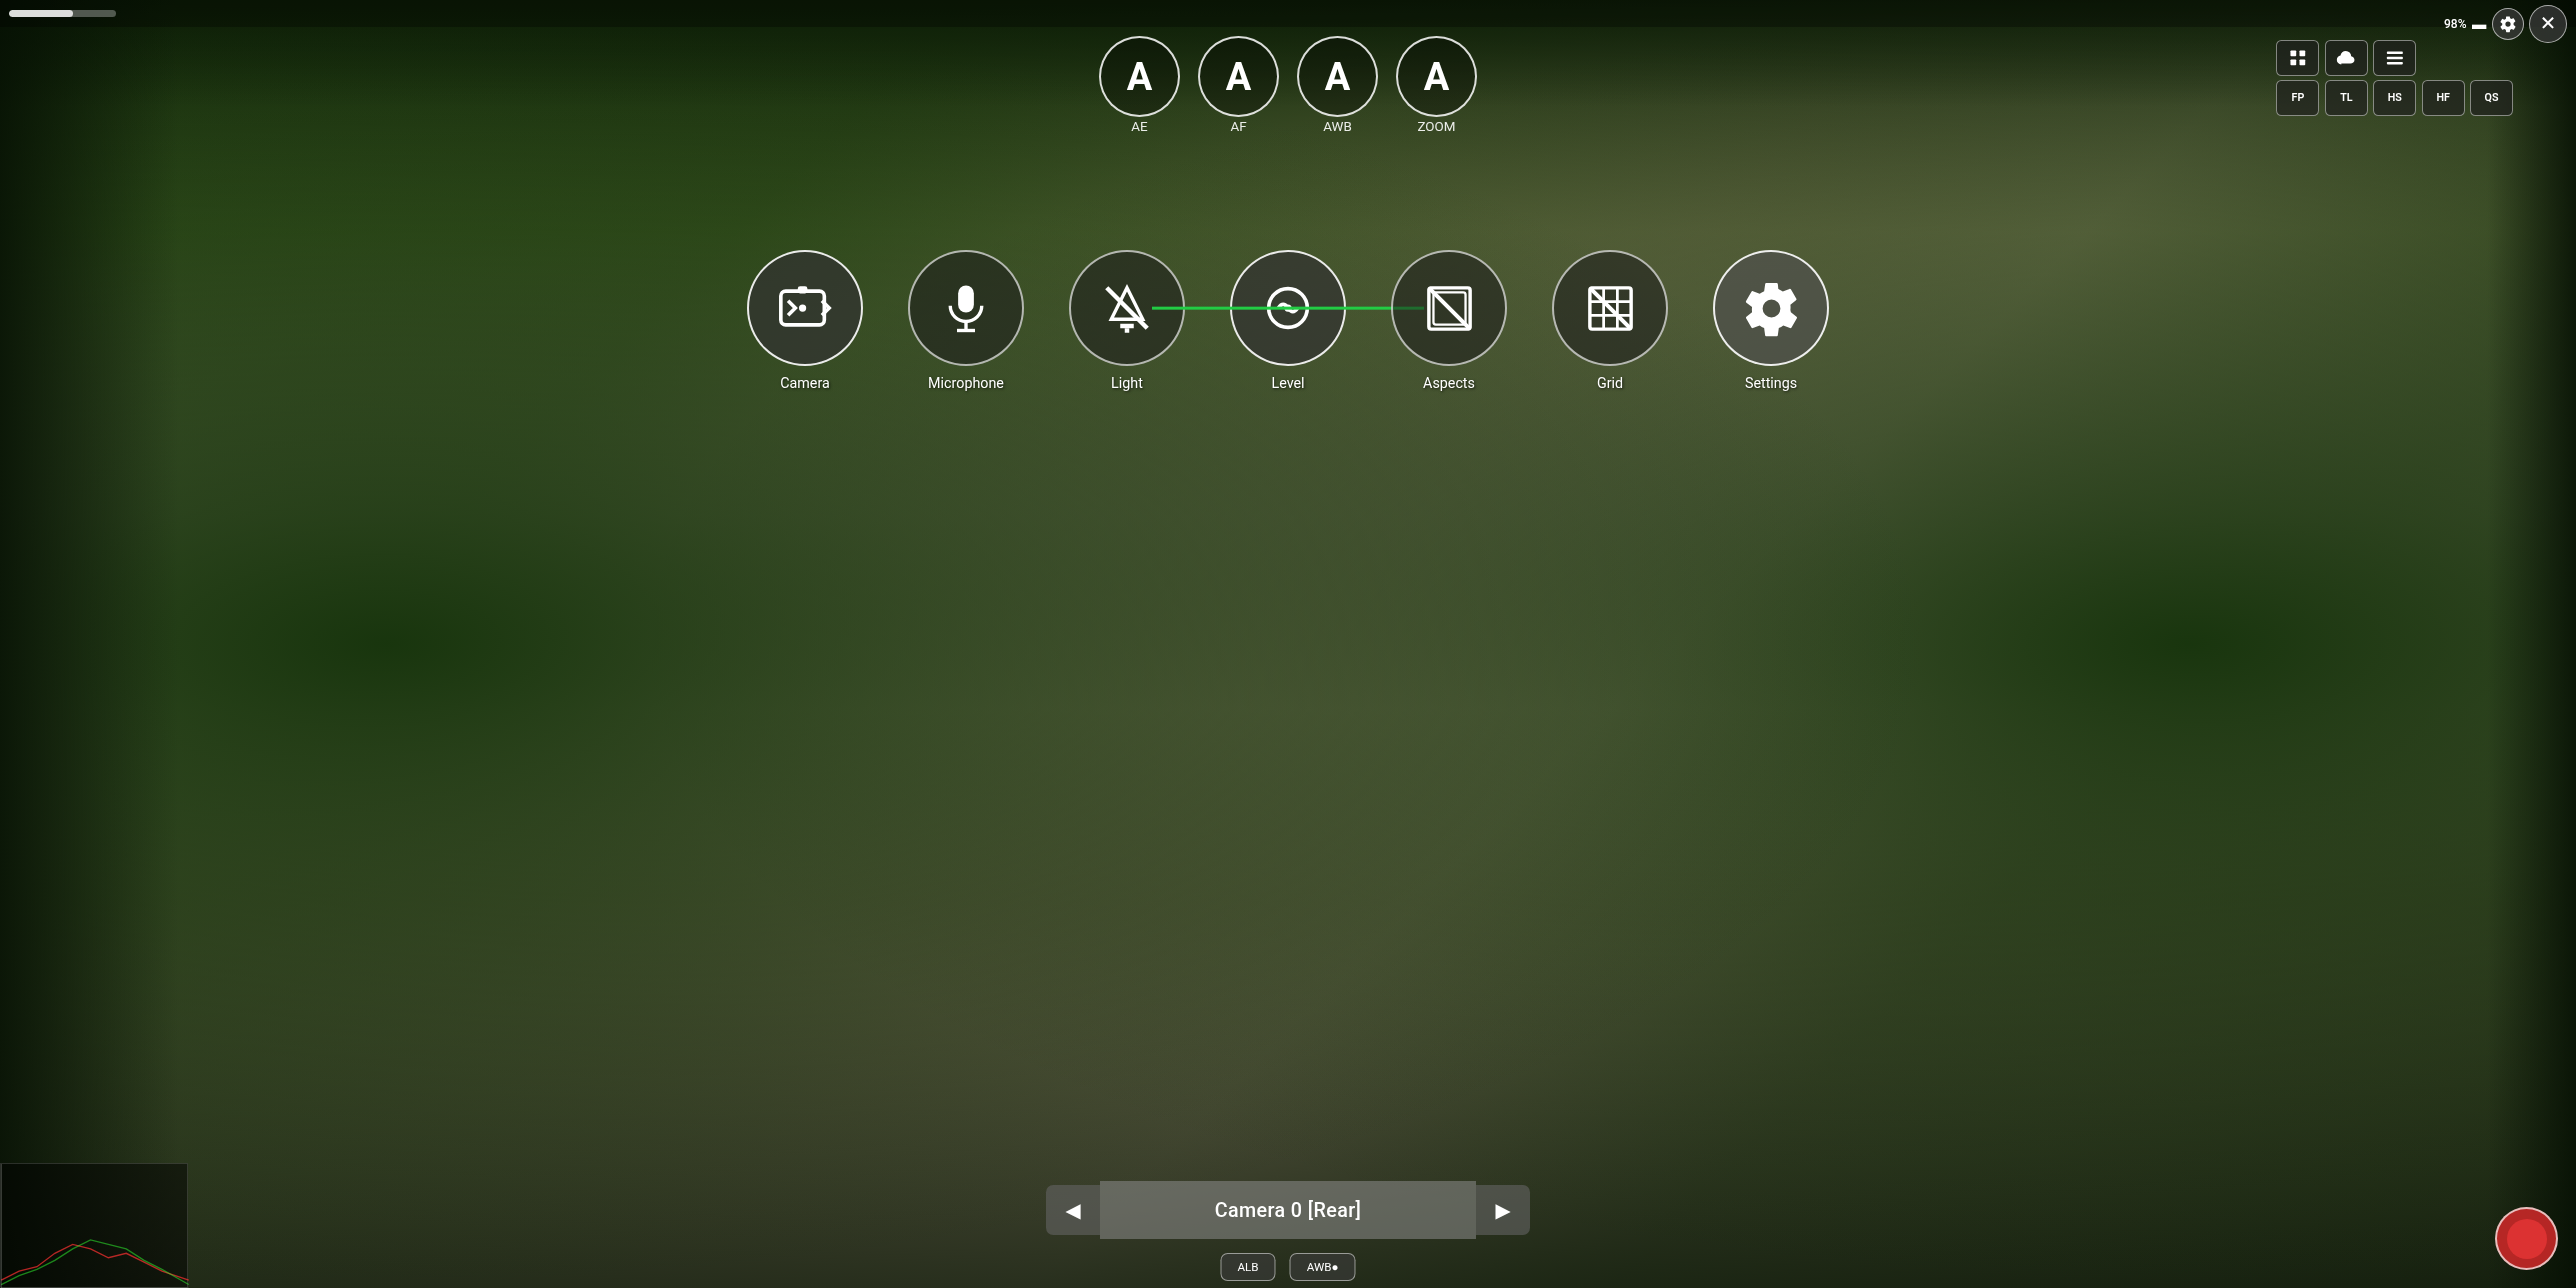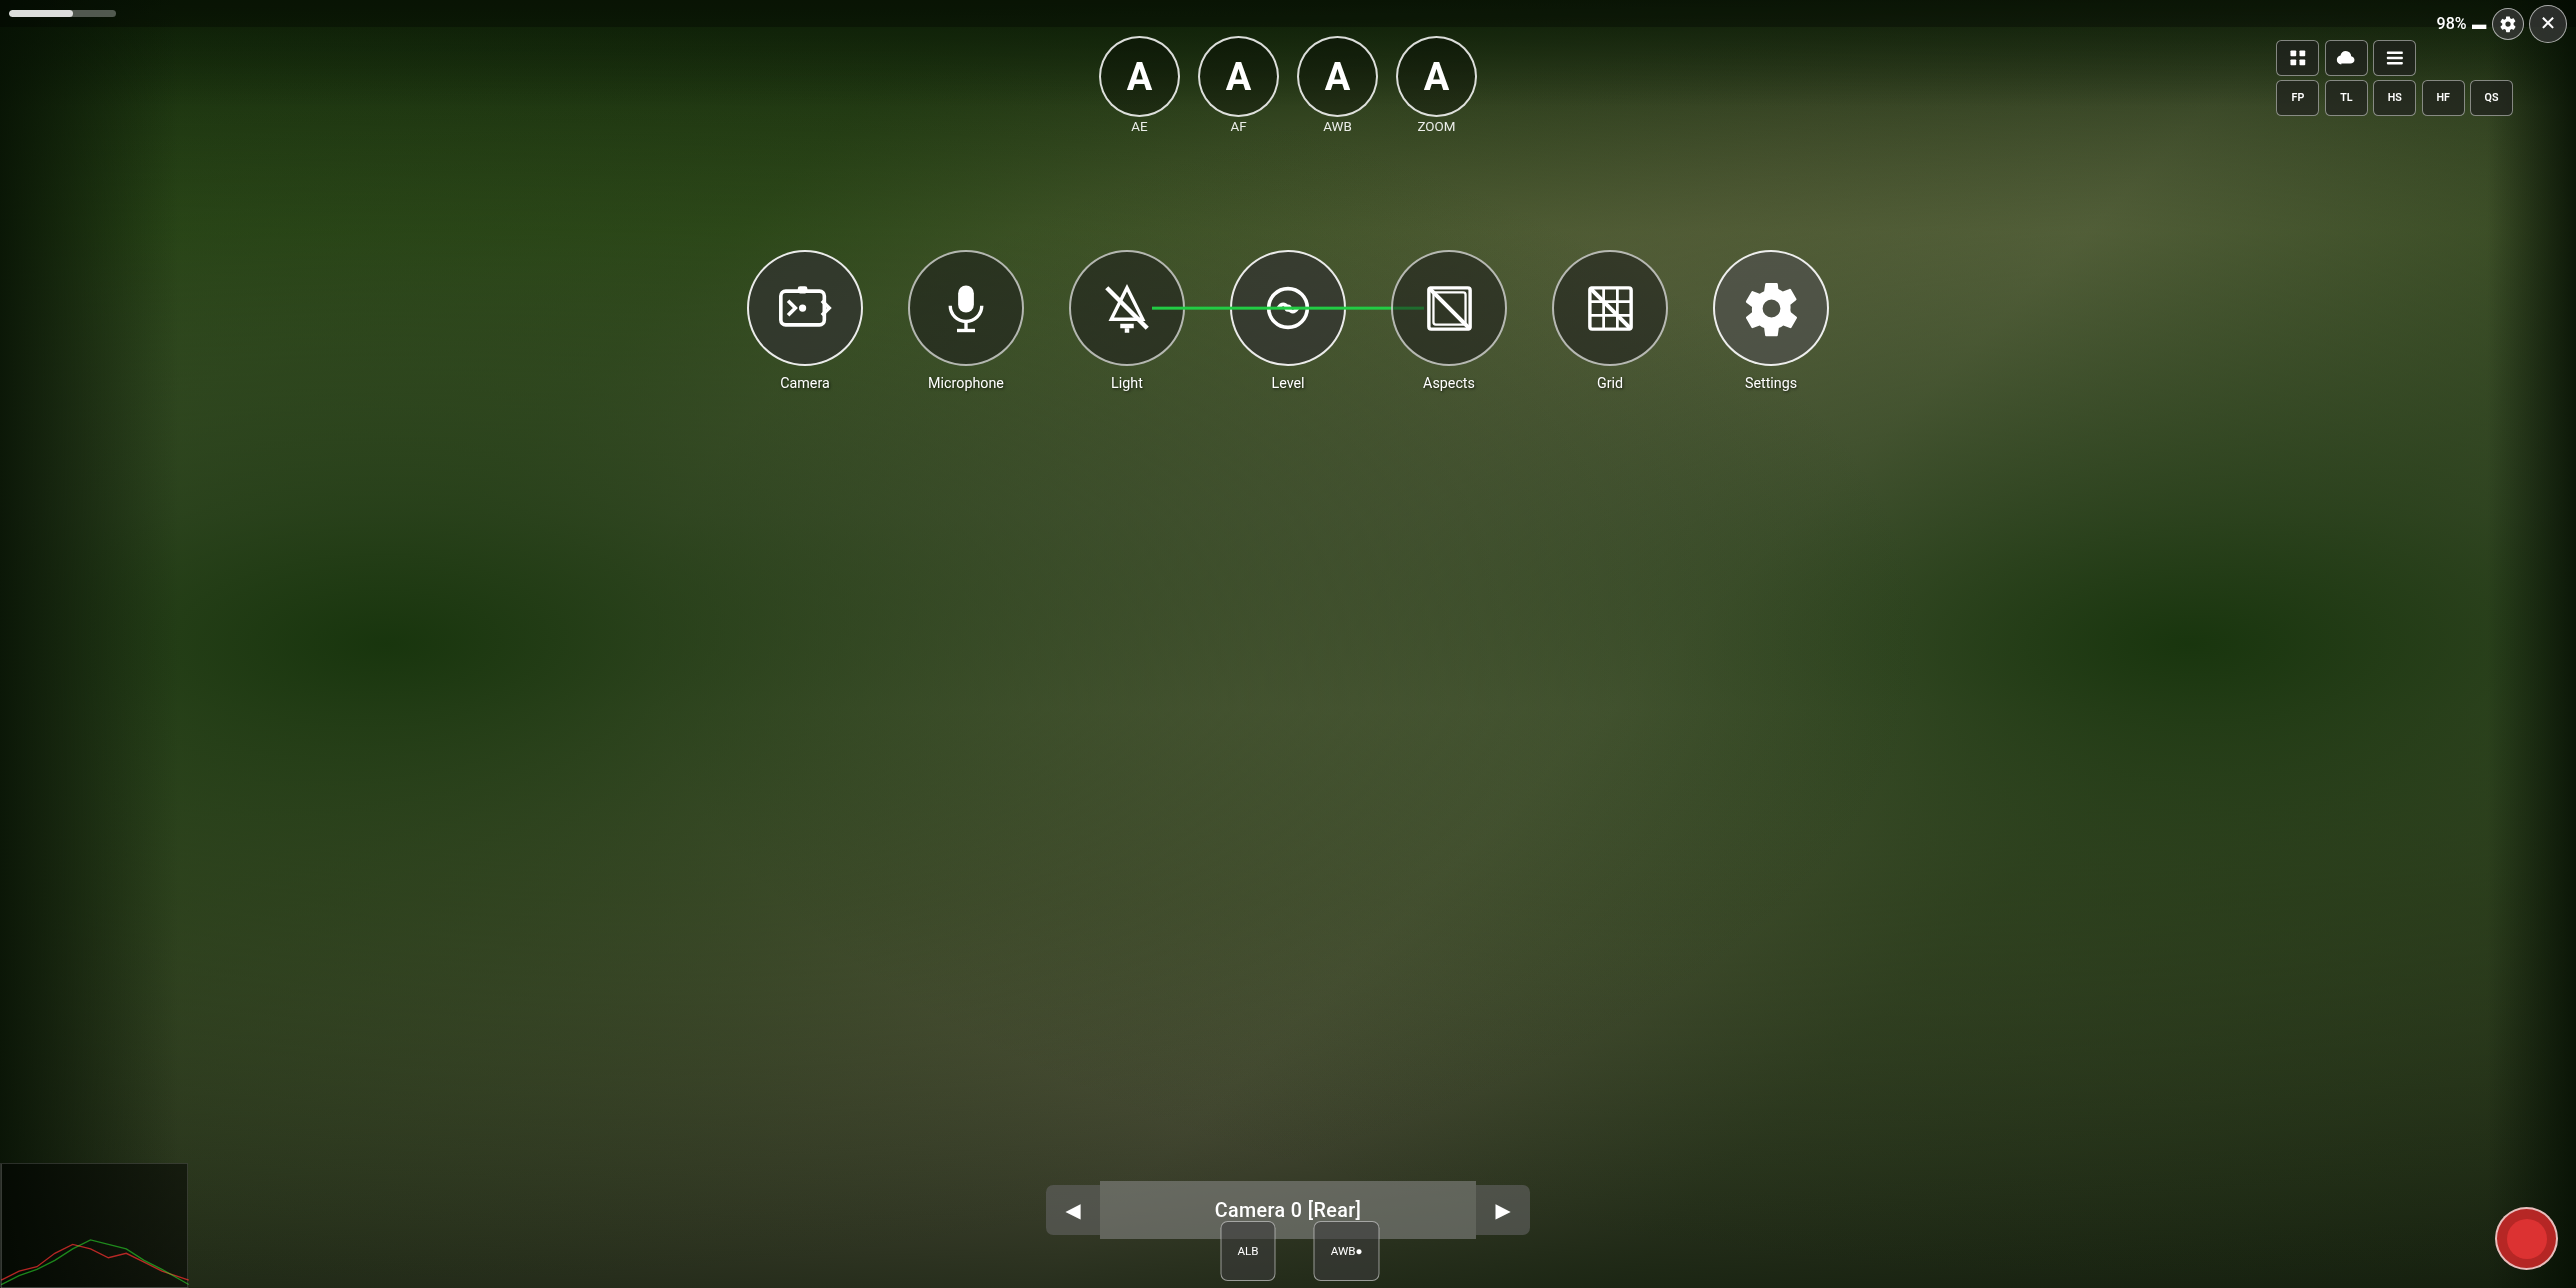--- a/index.html
+++ b/index.html
@@ -43,21 +43,21 @@
     }
     .top-right-controls {
       position: absolute;
       top: 4.5px; right: 9px;
       display: flex;
       align-items: center;
       gap: 5.4px;
     }
     .battery-text {
       color: white;
-      font-size: 16px;
+      font-size: 12px;
       font-weight: 500;
     }
     .battery-icon {
       color: white;
       font-size: 14.3px;
     }
     .gear-top-btn {
       width: 32px; height: 32px;
       border-radius: 50%;
       border: 1.8px solid rgba(255,255,255,0.6);
@@ -223,28 +223,28 @@
     .bottom-sub-row {
       position: absolute;
       bottom: 9px;
       left: 50%;
       transform: translateX(-50%);
       display: flex;
       gap: 14.3px;
       align-items: center;
     }
     .bottom-pill-btn {
-      padding: 22px 16px;
+      padding: 6px 16px;
       border: 1.8px solid rgba(255,255,255,0.5);
       border-radius: 7.2px;
       background: rgba(60,60,60,0.6);
       color: white;
       font-size: 11.6px;
       cursor: pointer;
-      display: flex; align-items: flex-start; gap: 3.6px; margin-left: 24px;
+      display: flex; align-items: flex-start; gap: 3.6px;
     }
 
     
     .record-btn {
       position: absolute;
       bottom: 18px;
       right: 18px;
       width: 63px; height: 63px;
       border-radius: 50%;
       border: 2.7px solid rgba(255,255,255,0.7);

